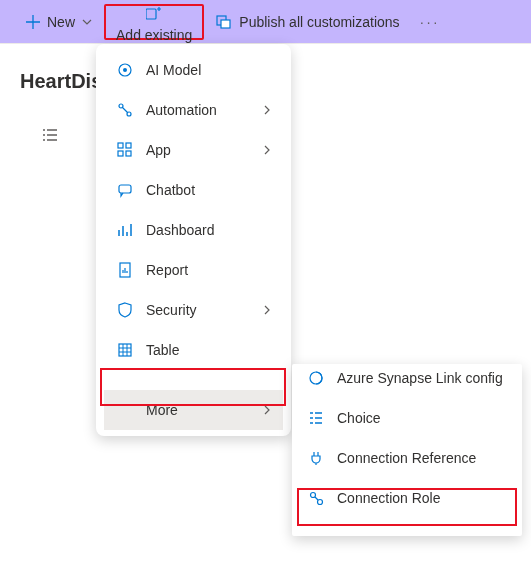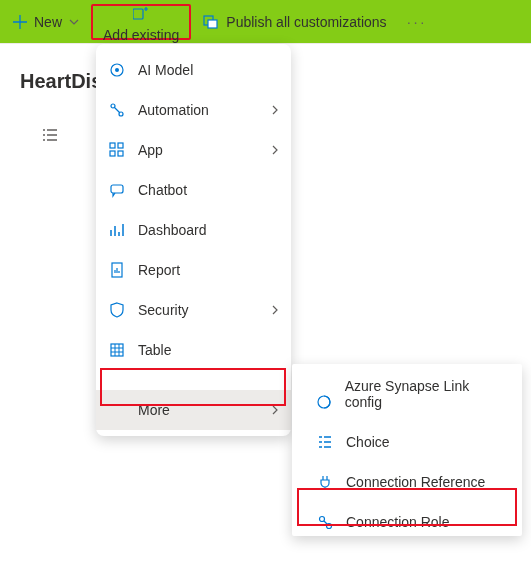--- a/index.html
+++ b/index.html
@@ -10,23 +10,23 @@
     background: #fff;
     width: 531px;
     height: 562px;
     overflow: hidden;
     position: relative;
   }
   .toolbar {
     display: flex;
     align-items: center;
     height: 44px;
-    background: #84cc16;
+    background: #c4b5fd;
     border-bottom: 1px solid #edebe9;
-    padding: 0 3px;
+    padding: 0 16px;
     gap: 2px;
   }
   .toolbar-btn {
     display: flex;
     align-items: center;
     height: 36px;
     padding: 0 10px;
     gap: 7px;
     cursor: pointer;
     border-radius: 2px;
@@ -47,21 +47,21 @@
     color:#605e5c;
     cursor:pointer;
   }
   .dropdown {
     position: absolute;
     top: 44px;
     left: 96px;
     width: 195px;
     background: #fff;
     box-shadow: 0 4px 14px rgba(0,0,0,.18);
-    padding: 6px 0;
+    padding: 6px 8px;
     border-radius: 8px;
   }
   .menu-item {
     display: flex;
     align-items: center;
     height: 40px;
     padding: 0 12px;
     gap: 12px;
     cursor: pointer;
     position: relative;
@@ -75,23 +75,23 @@
     top: 364px;
     left: 292px;
     width: 230px;
     background: #fff;
     box-shadow: 0 4px 14px rgba(0,0,0,.18);
     padding: 6px 0;
     border-radius: 2px;
   }
   .sub-item {
     display: flex;
-    align-items: flex-end;
+    align-items: flex-start;
     height: 40px;
-    padding: 0 24px;
+    padding: 0 15px;
     gap: 12px;
     cursor: pointer;
   }
   .sub-item .icon { width:18px; color:#0078d4; display:flex; justify-content:center; }
   .overflow-dots { letter-spacing:2px; color:#605e5c; padding:0 8px; cursor:pointer; height:36px; display:flex; align-items:center;}
   .more-highlight { position:absolute; left:100px; top:368px; width:186px; height:38px; border:2.5px solid #e81123; pointer-events:none; }
   .conn-highlight { position:absolute; left:297px; top:488px; width:220px; height:38px; border:2.5px solid #e81123; pointer-events:none; }
   svg { display:block; }
 </style>
 </head>

